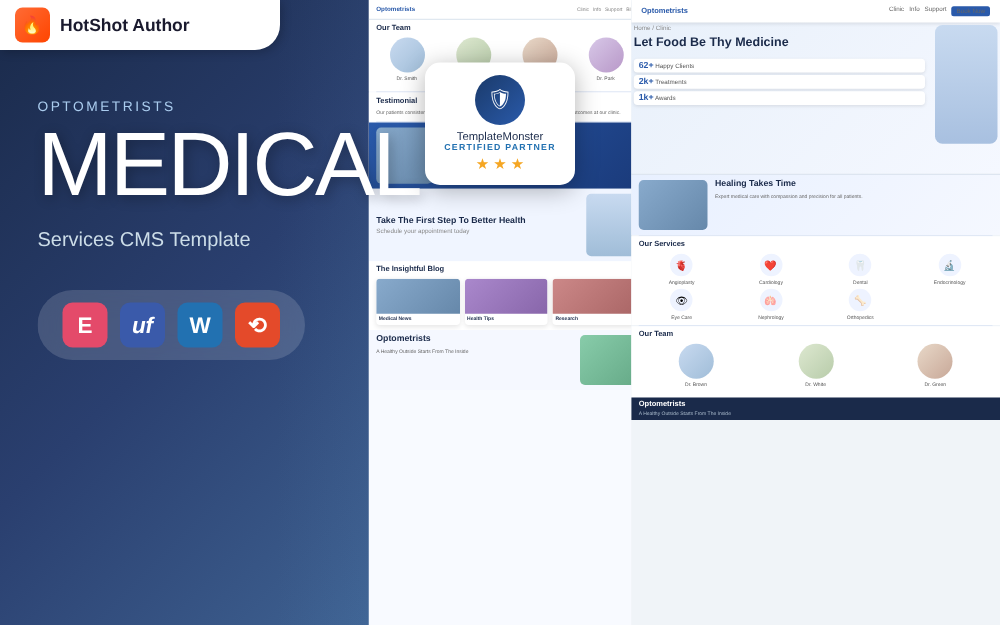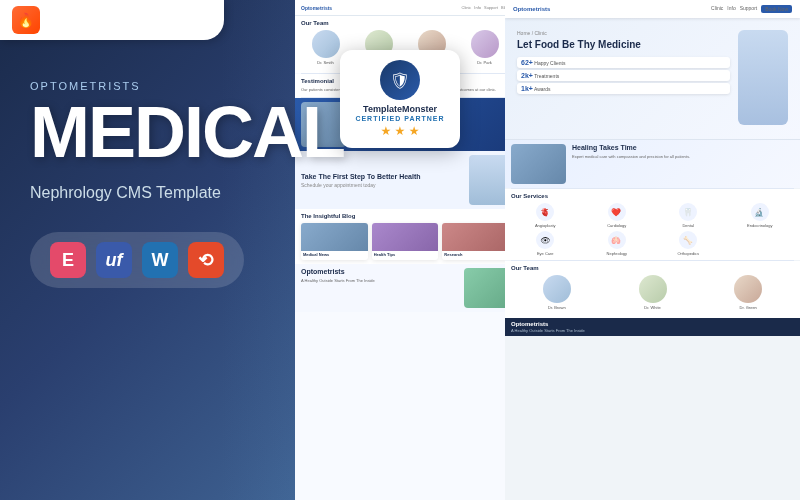--- a/index.html
+++ b/index.html
@@ -93,21 +93,21 @@
     .subtitle-small {
       font-size: 9px;
       color: #8aaabb;
       letter-spacing: 3px;
       text-transform: uppercase;
       margin-bottom: 20px;
     }
 
     .main-title {
       font-size: 72px;
-      font-weight: 700;
+      font-weight: 400;
       color: white;
       line-height: 1;
       text-transform: uppercase;
       letter-spacing: -2px;
       margin-bottom: 16px;
       text-shadow: 2px 2px 10px rgba(0,0,0,0.3);
     }
 
     .desc-text {
       font-size: 16px;
@@ -167,21 +167,21 @@
       margin: 0 auto 4px;
       display: flex;
       align-items: center;
       justify-content: center;
       font-size: 16px;
       color: white;
     }
 
     .tm-badge-name {
       font-size: 9px;
-      font-weight: 700;
+      font-weight: 400;
       color: #1a2a4a;
       line-height: 1.2;
     }
 
     .tm-badge-cert {
       font-size: 7px;
       color: #2271b1;
       letter-spacing: 1px;
       font-weight: 600;
     }
@@ -240,21 +240,21 @@
 
     .prev-btn {
       background: #2a5aaa;
       color: white;
       font-size: 5px;
       padding: 1px 4px;
       border-radius: 2px;
     }
 
     .hero-content {
-      padding: 12px;
+      padding: 2px;
       display: flex;
       justify-content: space-between;
     }
 
     .hero-text-block {
       flex: 1;
     }
 
     .hero-breadcrumb {
       font-size: 5px;
@@ -601,30 +601,31 @@
     }
 
   </style>
 </head>
 <body>
 
 <div class="header">
   <div class="logo-icon">
     <span>🔥</span>
   </div>
+  <span class="header-title">HotShot Author</span>
 </div>
 
 <div class="bg-left">
   <div class="doctor-bg"></div>
 </div>
 
 <div class="left-content">
   <div class="subtitle-top">Optometrists</div>
   <div class="main-title">MEDICAL</div>
-  <div class="desc-text">Nephrology CMS Template</div>
+  <div class="desc-text">Services CMS Template</div>
 
   <div class="plugins-row">
     <div class="plugin-icon elementor">E</div>
     <div class="plugin-icon uf">uf</div>
     <div class="plugin-icon wp">W</div>
     <div class="plugin-icon rtl">⟲</div>
   </div>
 </div>
 
 <div class="tm-badge">

